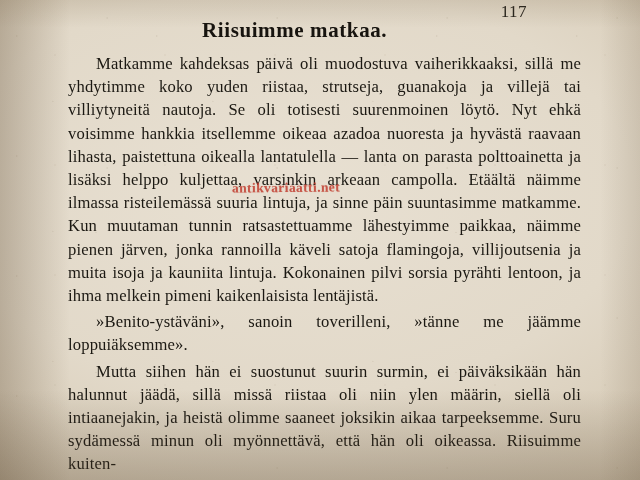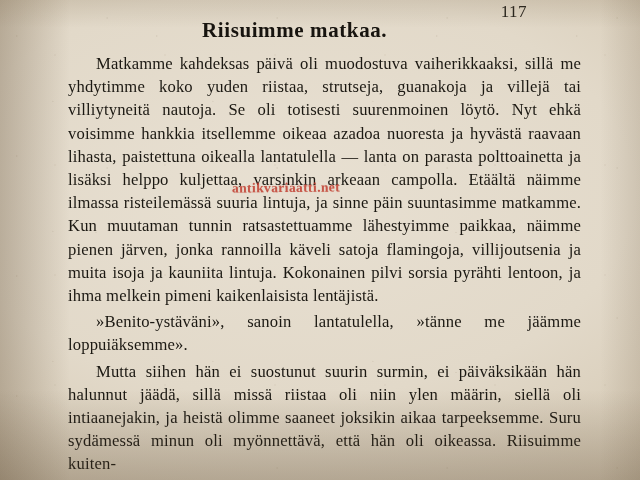--- a/index.html
+++ b/index.html
@@ -132,21 +132,21 @@
 <div id="page">
   <div class="paper"></div>
   <div class="speckle"></div>
 
   <div class="content">
     <div class="page-number">117</div>
     <div class="heading">Riisuimme matkaa.</div>
 
     <div class="body-text">
       <p>Matkamme kahdeksas päivä oli muodostuva vaiherikkaaksi, sillä me yhdytimme koko yuden riistaa, strutseja, guanakoja ja villejä tai villiytyneitä nautoja. Se oli totisesti suurenmoinen löytö. Nyt ehkä voisimme hankkia itsellemme oikeaa azadoa nuoresta ja hyvästä raavaan lihasta, paistettuna oikealla lantatulella — lanta on parasta polttoainetta ja lisäksi helppo kuljettaa, varsinkin arkeaan campolla. Etäältä näimme ilmassa risteilemässä suuria lintuja, ja sinne päin suuntasimme matkamme. Kun muutaman tunnin ratsastettuamme lähestyimme paikkaa, näimme pienen järven, jonka rannoilla käveli satoja flamingoja, villijoutsenia ja muita isoja ja kauniita lintuja. Kokonainen pilvi sorsia pyrähti lentoon, ja ihma melkein pimeni kaikenlaisista lentäjistä.</p>
-      <p>»Benito-ystäväni», sanoin lantatulella, »tänne me jäämme loppuiäksemme».</p>
+      <p>»Benito-ystäväni», sanoin toverilleni, »tänne me jäämme loppuiäksemme».</p>
       <p>Mutta siihen hän ei suostunut suurin surmin, ei päiväksikään hän halunnut jäädä, sillä missä riistaa oli niin ylen määrin, siellä oli intiaanejakin, ja heistä olimme saaneet joksikin aikaa tarpeeksemme. Suru sydämessä minun oli myönnettävä, että hän oli oikeassa. Riisuimme kuiten-</p>
     </div>
 
     <div class="stamp">antikvariaatti.net</div>
   </div>
 
   <div class="shade-left"></div>
   <div class="shade-bottom"></div>
   <div class="shade-top"></div>
   <div class="shade-right"></div>

